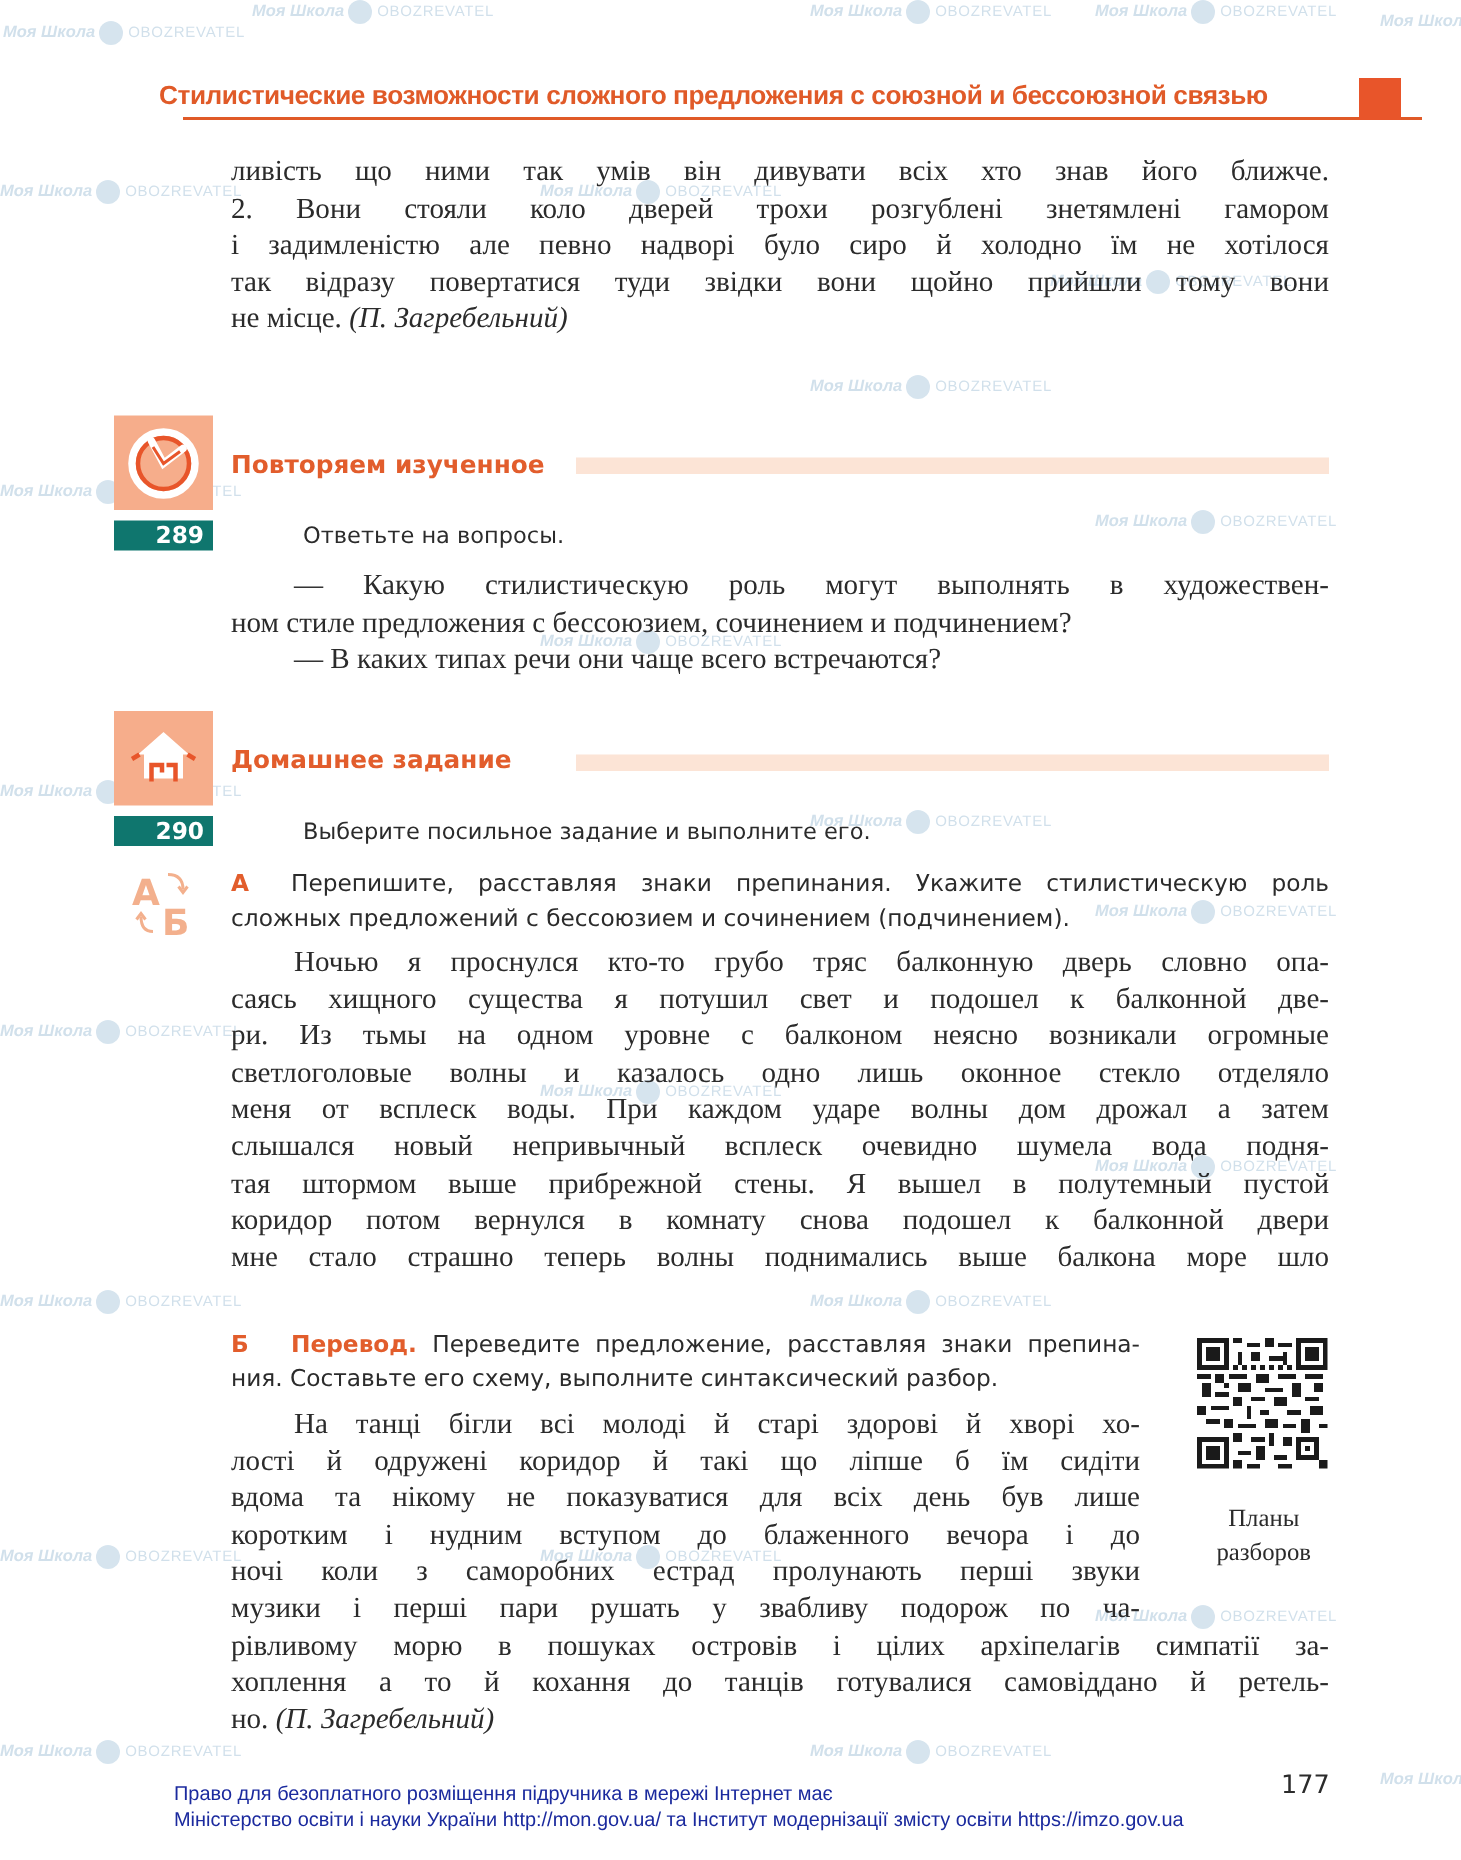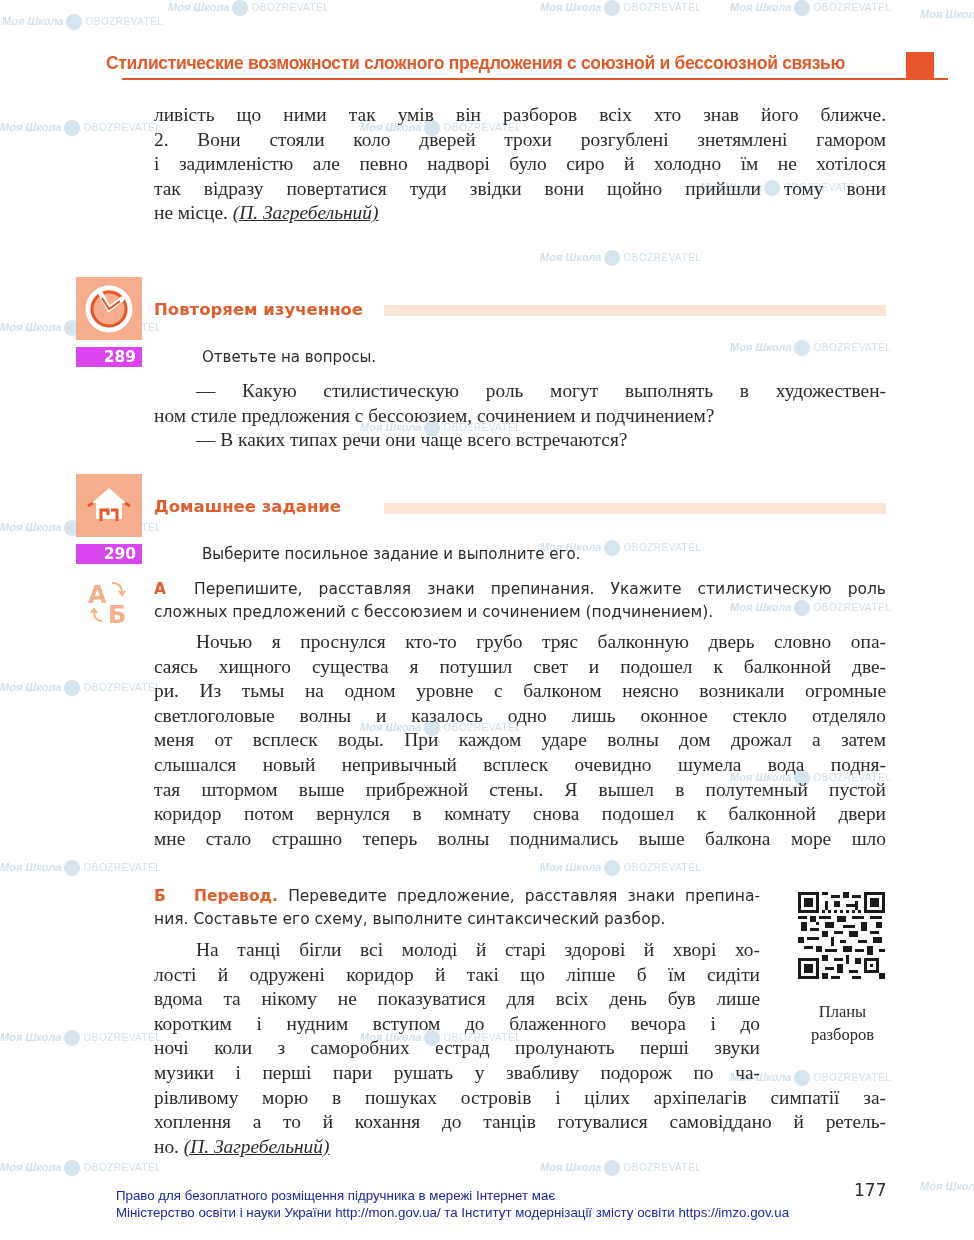--- a/index.html
+++ b/index.html
@@ -12,27 +12,27 @@
 
   .chapter-header { position: absolute; left: 62px; top: 50px; width: 830px; height: 32px; margin-left: 44px; }
   .chapter-title { position: absolute; left: 0; top: 3px; font-family: "Liberation Sans", sans-serif; font-weight: bold; font-size: 17.5px; color: #e05a28; letter-spacing: -0.3px; white-space: nowrap; }
   .chapter-underline { position: absolute; left: 16px; top: 28px; width: 826px; height: 2px; background: #e05a28; }
   .chapter-tab { position: absolute; left: 906px; top: 52px; width: 28px; height: 28px; background: #e8552a; }
 
   .text-block { position: absolute; left: 154px; width: 732px; font-family: "Liberation Serif", serif; font-size: 19.4px; line-height: 24.6px; color: #2b2b2b; text-align: justify; }
   .line { display: block; white-space: nowrap; text-align-last: justify; text-align: justify; }
   .line.last { text-align-last: left; }
   .indent { padding-left: 42px; }
-  .italic { font-style: italic; text-decoration: underline; }
+  .italic { font-style: italic; }
 
   .section-icon { position: absolute; left: 76px; width: 66px; height: 63px; background: #f6ad8b; display: flex; align-items: center; justify-content: center; }
   .section-title { position: absolute; left: 154px; font-family: "DejaVu Sans", sans-serif; font-weight: bold; font-size: 16.5px; color: #e25d2c; white-space: nowrap; }
   .section-bar { position: absolute; left: 384px; width: 502px; height: 11px; background: #fce4d6; }
 
-  .task-number { position: absolute; left: 76px; width: 66px; height: 20px; background: #d946ef; color: #ffffff; font-family: "DejaVu Sans", sans-serif; font-weight: bold; font-size: 15.5px; text-align: right; padding-right: 6px; line-height: 20px; }
+  .task-number { position: absolute; left: 76px; width: 66px; height: 20px; background: #0f766e; color: #ffffff; font-family: "DejaVu Sans", sans-serif; font-weight: bold; font-size: 15.5px; text-align: right; padding-right: 6px; line-height: 20px; }
 
   .sans-text { position: absolute; left: 154px; font-family: "DejaVu Sans", sans-serif; font-size: 15px; line-height: 22.5px; color: #2b2b2b; white-space: nowrap; margin-left: 48px; }
   .sans-block { position: absolute; left: 154px; width: 606px; font-family: "DejaVu Sans", sans-serif; font-size: 15.5px; line-height: 22.5px; color: #2b2b2b; }
   .variant-letter { color: #e25d2c; font-weight: bold; display: inline-block; width: 40px; }
   .variant-subtitle { color: #e25d2c; font-weight: bold; }
 
   .ab-icon { position: absolute; left: 86px; top: 577px; width: 48px; height: 48px; }
 
   .qr { position: absolute; left: 798px; top: 892px; width: 87px; height: 87px; }
   .qr-caption { position: absolute; left: 795px; top: 1000px; width: 95px; text-align: center; font-family: "Liberation Serif", serif; font-size: 16.5px; line-height: 23px; color: #2b2b2b; }
@@ -70,21 +70,21 @@
 <div class="watermark" style="left:540px;top:1160px;">Моя Школа<span class="wm-logo"></span><span class="wm-obz">OBOZREVATEL</span></div>
 <div class="watermark" style="left:920px;top:1180px;">Моя Школа</div>
 
 <div class="chapter-header">
   <div class="chapter-title">Стилистические возможности сложного предложения с союзной и бессоюзной связью</div>
   <div class="chapter-underline"></div>
 </div>
 <div class="chapter-tab"></div>
 
 <div class="text-block" style="top:103px;">
-  <span class="line">ливість що ними так умів він разборов всіх хто знав його ближче.</span>
+  <span class="line">ливість що ними так умів він дивувати всіх хто знав його ближче.</span>
   <span class="line">2. Вони стояли коло дверей трохи розгублені знетямлені гамором</span>
   <span class="line">і задимленістю але певно надворі було сиро й холодно їм не хотілося</span>
   <span class="line">так відразу повертатися туди звідки вони щойно прийшли тому вони</span>
   <span class="line last"><span>не місце. </span><span class="italic">(П. Загребельний)</span></span>
 </div>
 
 <div class="section-icon" style="top:277px;">
   <svg width="54" height="54" viewBox="0 0 54 54">
     <circle cx="27" cy="27" r="21" fill="none" stroke="#ffffff" stroke-width="5"></circle>
     <circle cx="27" cy="27" r="17" fill="none" stroke="#e8552a" stroke-width="3"></circle>

